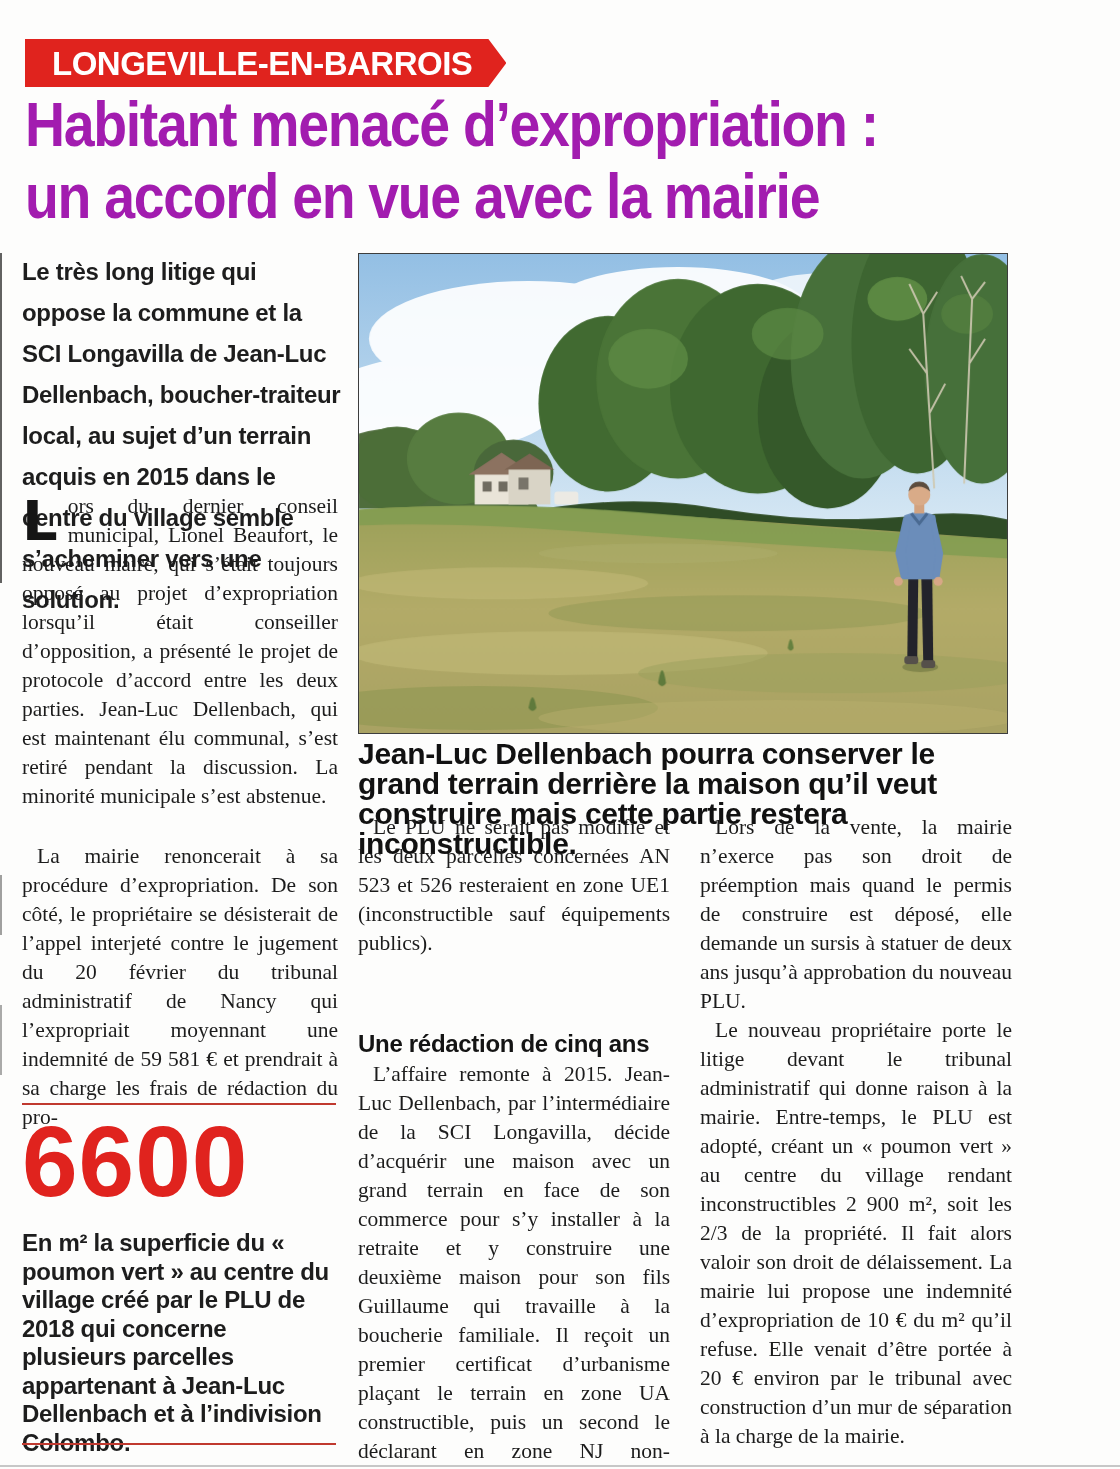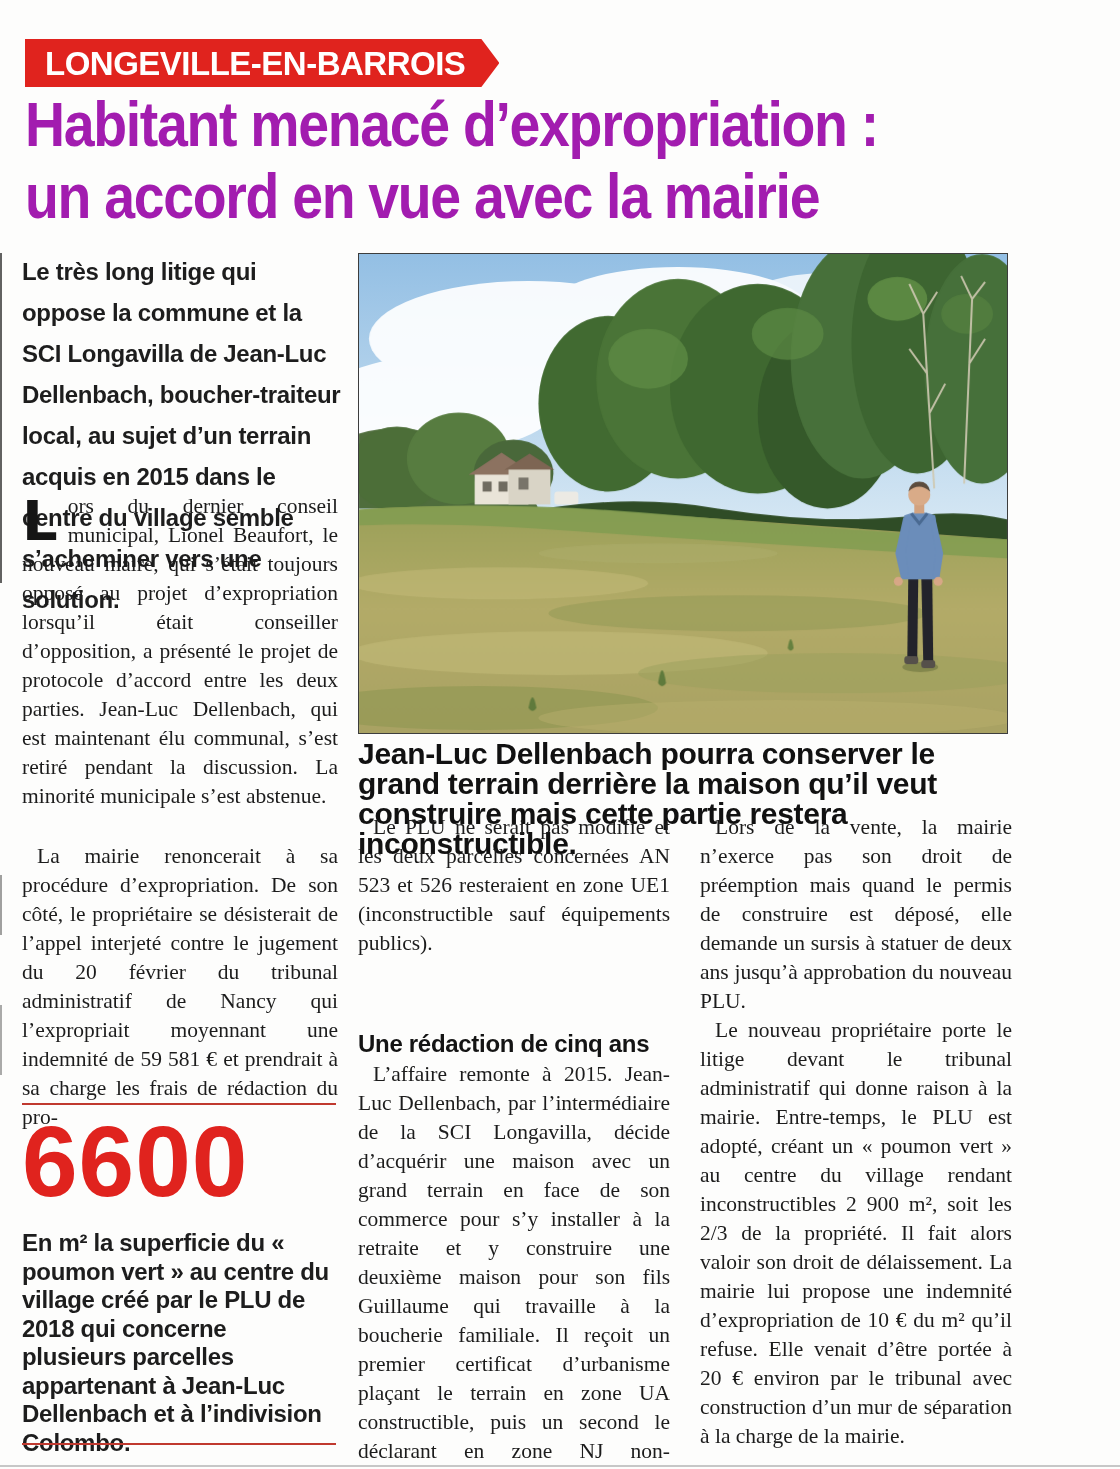--- a/index.html
+++ b/index.html
@@ -19,21 +19,21 @@
   
   .edge-mark{position:absolute;background:#2e2e2e;}
   .bottom-scan-line{position:absolute;left:0;top:1465px;width:1120px;height:2px;background:#9a9a9a;opacity:.55;}
 
   
   .kicker{
     position:absolute;left:25px;top:39px;height:48px;
     background:var(--red);color:#fff;
     font-family:"Liberation Sans", sans-serif;font-weight:700;
     font-size:33px;line-height:49px;letter-spacing:-0.5px;
-    padding:0 34px 0 20px;
+    padding:0 34px 0 27px;
     clip-path:polygon(0 0, calc(100% - 18px) 0, 100% 50%, calc(100% - 18px) 100%, 0 100%);
   }
 
   
   .headline{
     position:absolute;left:25px;top:88px;width:1090px;
     font-family:"Liberation Sans", sans-serif;font-weight:700;
     color:#a21caf;font-size:63px;line-height:72px;letter-spacing:-1.5px;
   }
   .headline .hl{display:block;transform:scaleX(0.88);transform-origin:0 50%;white-space:nowrap;}

